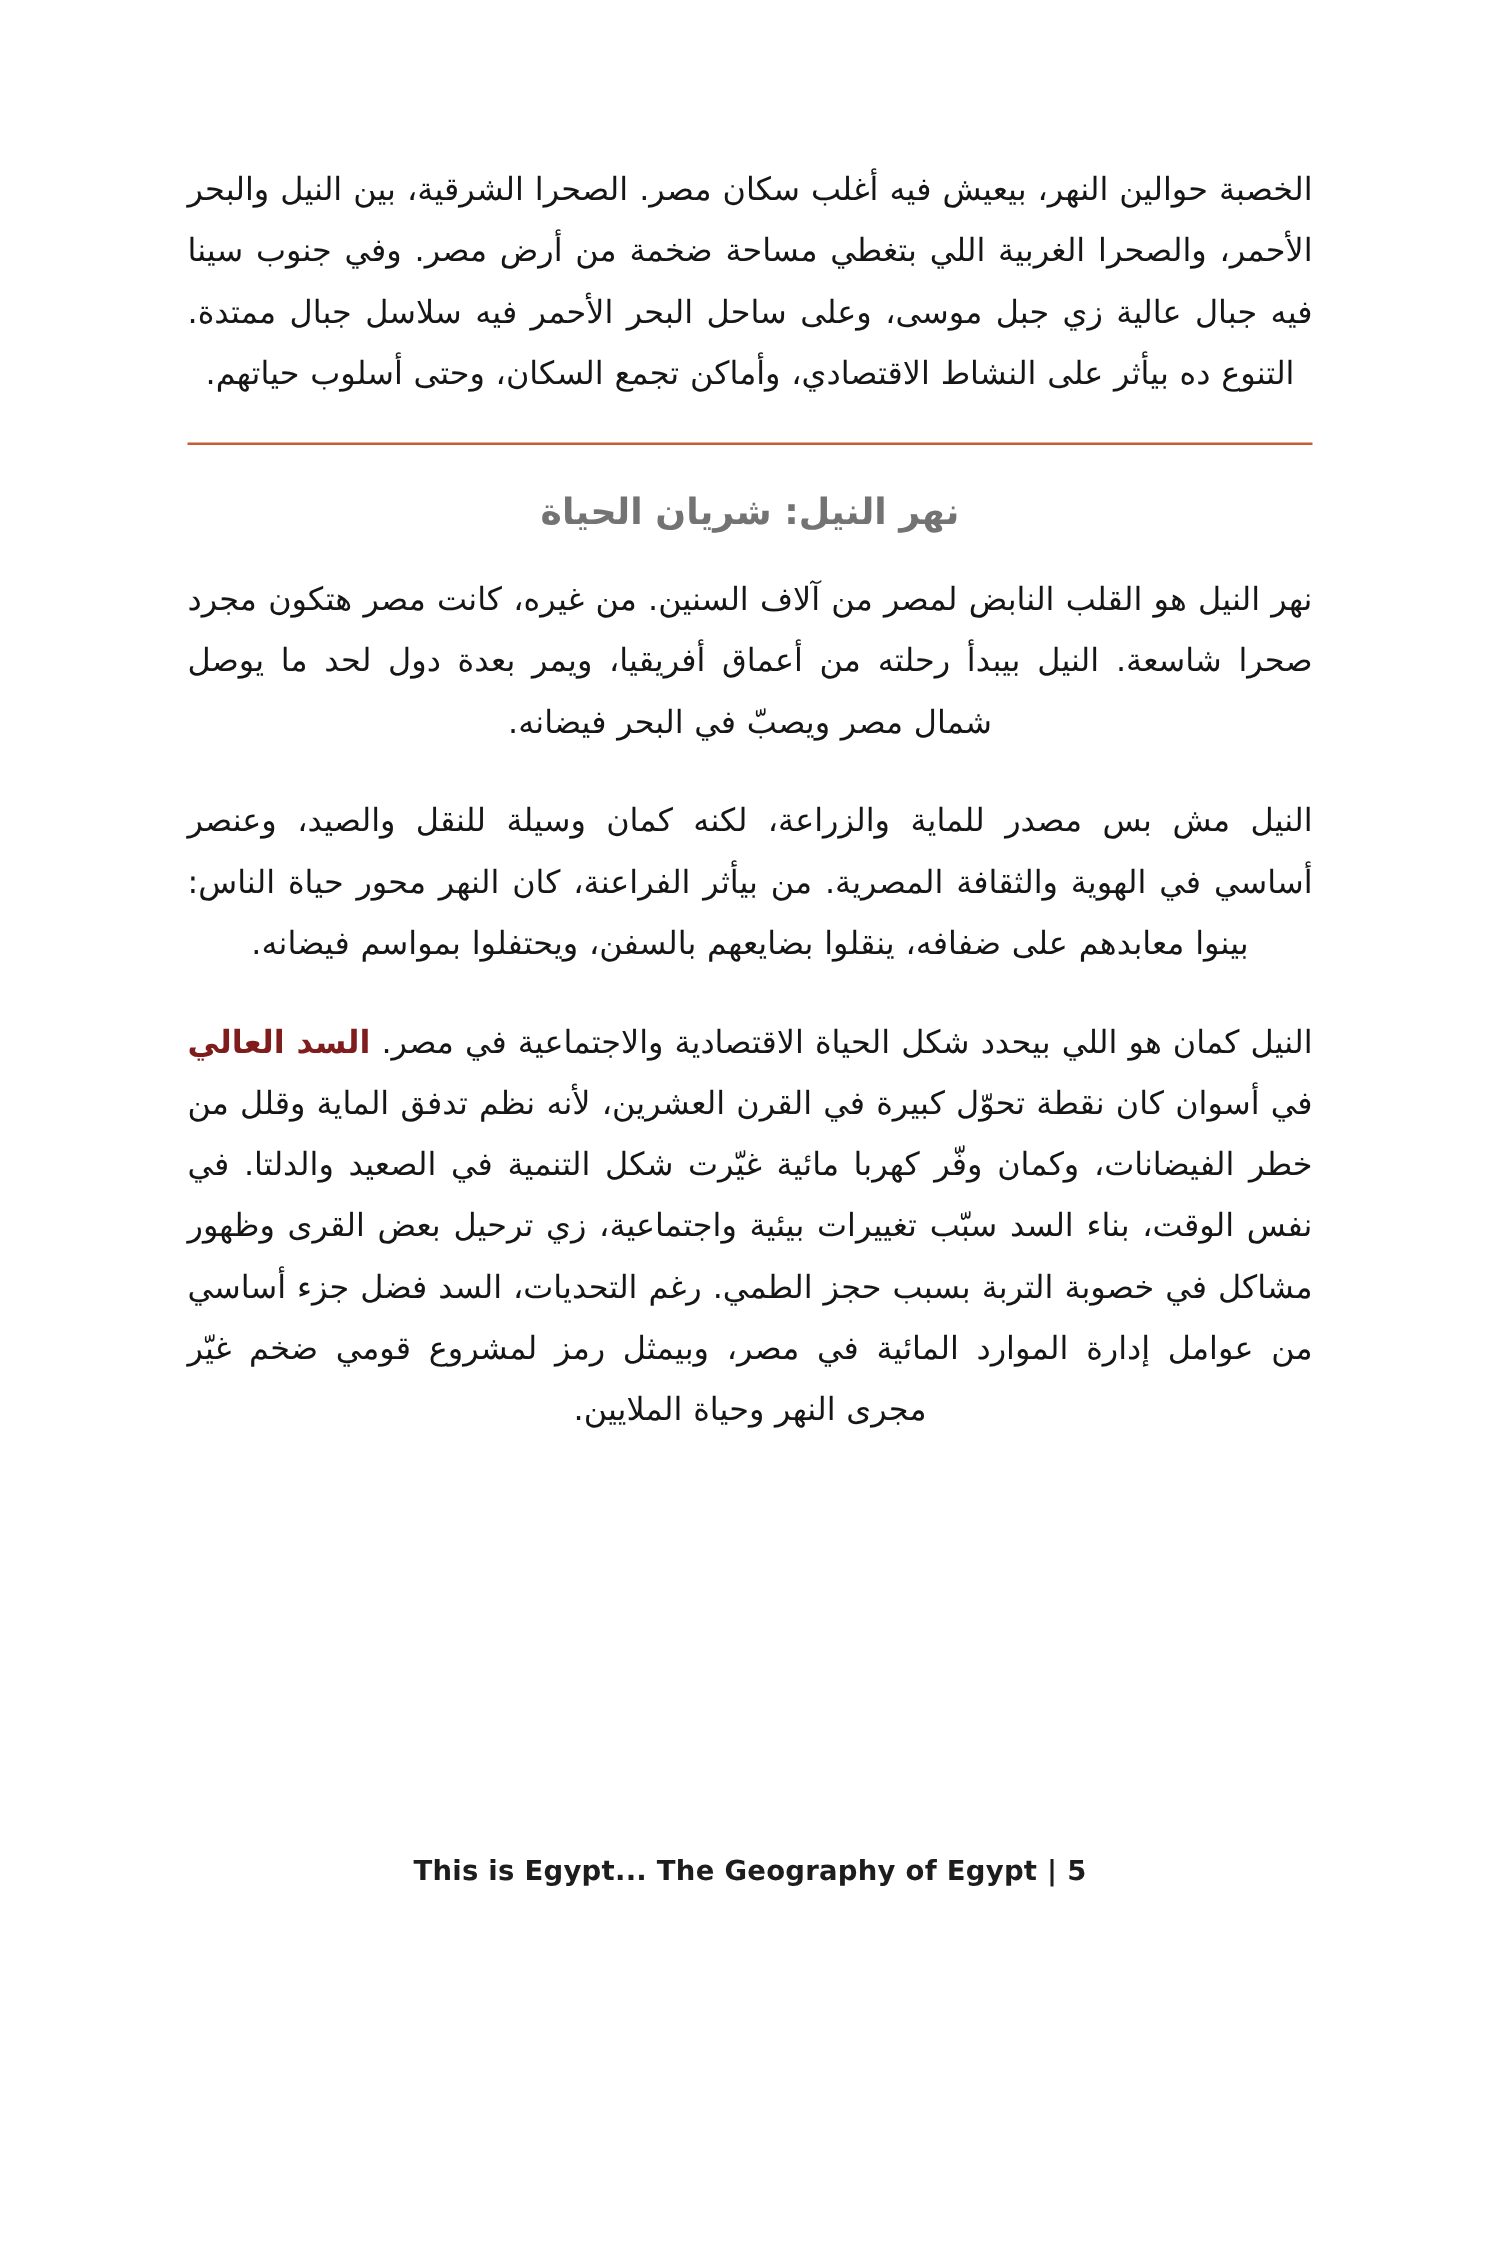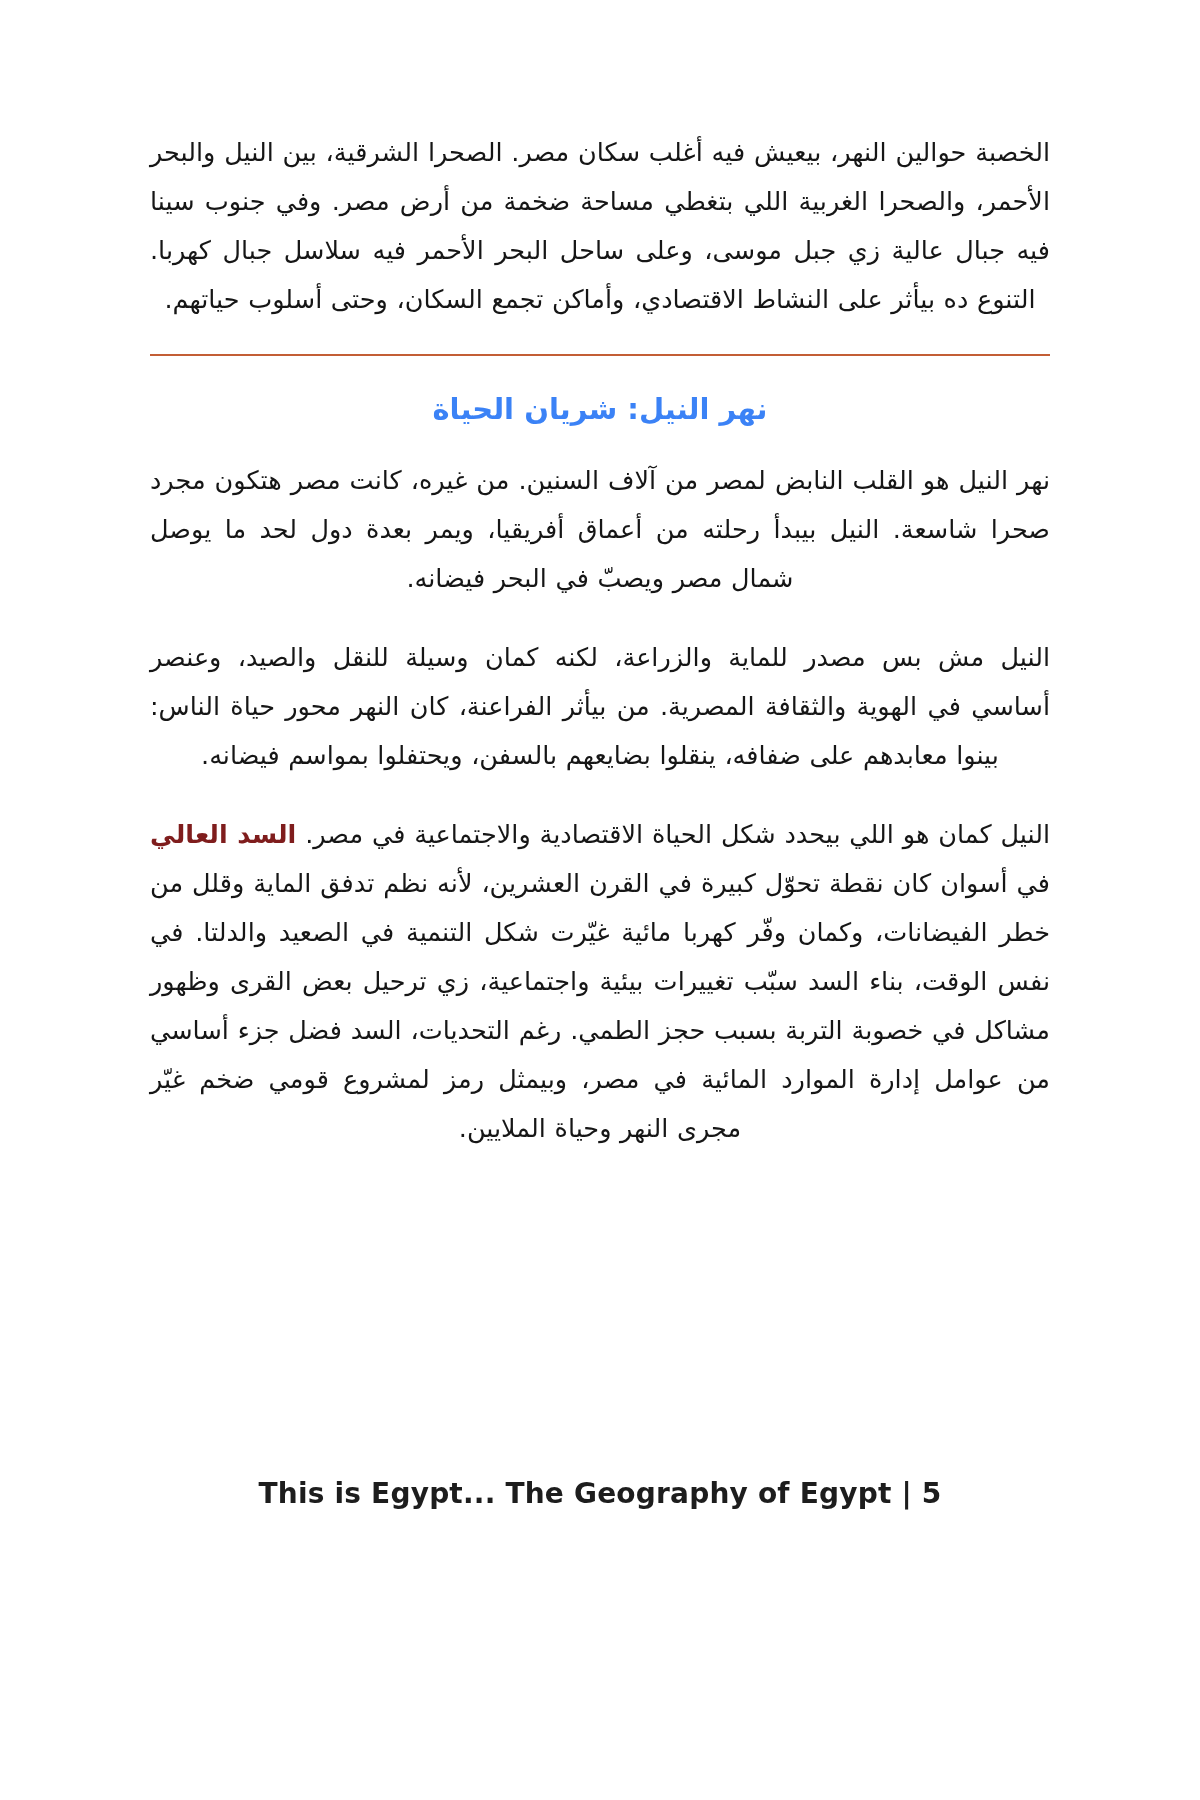--- a/index.html
+++ b/index.html
@@ -50,53 +50,53 @@
     margin: 24px 0 30px 0;
     width: 100%;
     opacity: 0.95;
   }
 
   h2.section-heading {
     margin: 0 0 24px 0;
     font-size: 29px;
     line-height: 1.6;
     font-weight: 700;
-    color: #3b82f6;
+    color: #737373;
     text-align: justify;
     text-align-last: center;
     letter-spacing: 0;
   }
 
   .hl {
     color: #7f1d1d;
     font-weight: 700;
   }
 
   .footer {
     position: absolute;
     left: 0;
     right: 0;
     bottom: 290px;
     text-align: center;
     direction: ltr;
     font-family: "DejaVu Sans", "Liberation Sans", sans-serif;
-    font-size: 28px;
+    font-size: 22px;
     font-weight: 700;
     color: #1d1d1d;
     letter-spacing: 0.2px;
   }
 </style>
 </head>
 <body>
 
 <div class="page">
 
   <div class="content">
 
-    <p class="para">الخصبة حوالين النهر، بيعيش فيه أغلب سكان مصر. الصحرا الشرقية، بين النيل والبحر الأحمر، والصحرا الغربية اللي بتغطي مساحة ضخمة من أرض مصر. وفي جنوب سينا فيه جبال عالية زي جبل موسى، وعلى ساحل البحر الأحمر فيه سلاسل جبال كهربا. التنوع ده بيأثر على النشاط الاقتصادي، وأماكن تجمع السكان، وحتى أسلوب حياتهم.</p>
+    <p class="para">الخصبة حوالين النهر، بيعيش فيه أغلب سكان مصر. الصحرا الشرقية، بين النيل والبحر الأحمر، والصحرا الغربية اللي بتغطي مساحة ضخمة من أرض مصر. وفي جنوب سينا فيه جبال عالية زي جبل موسى، وعلى ساحل البحر الأحمر فيه سلاسل جبال ممتدة. التنوع ده بيأثر على النشاط الاقتصادي، وأماكن تجمع السكان، وحتى أسلوب حياتهم.</p>
 
     <hr class="rule">
 
     <h2 class="section-heading">نهر النيل: شريان الحياة</h2>
 
     <p class="para">نهر النيل هو القلب النابض لمصر من آلاف السنين. من غيره، كانت مصر هتكون مجرد صحرا شاسعة. النيل بيبدأ رحلته من أعماق أفريقيا، ويمر بعدة دول لحد ما يوصل شمال مصر ويصبّ في البحر فيضانه.</p>
 
 
     <p class="para">النيل مش بس مصدر للماية والزراعة، لكنه كمان وسيلة للنقل والصيد، وعنصر أساسي في الهوية والثقافة المصرية. من بيأثر الفراعنة، كان النهر محور حياة الناس: بينوا معابدهم على ضفافه، ينقلوا بضايعهم بالسفن، ويحتفلوا بمواسم فيضانه.</p>
 

